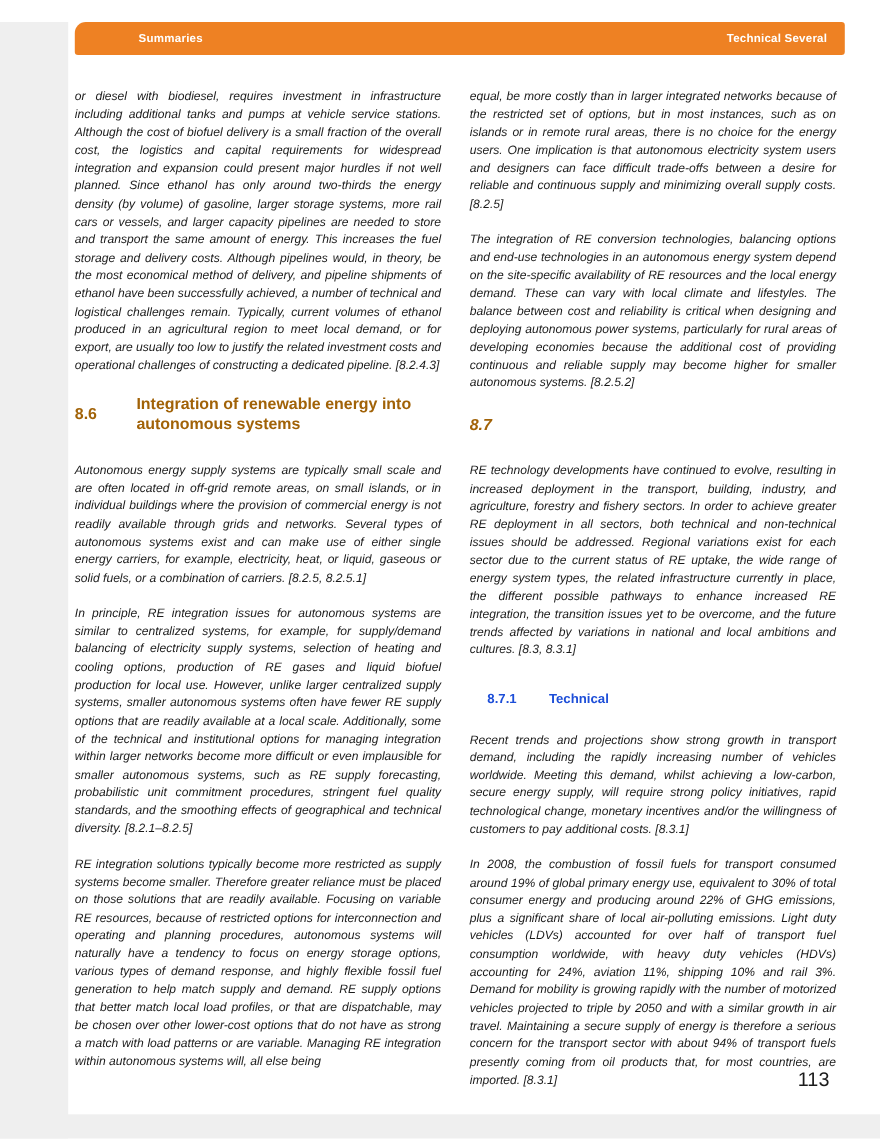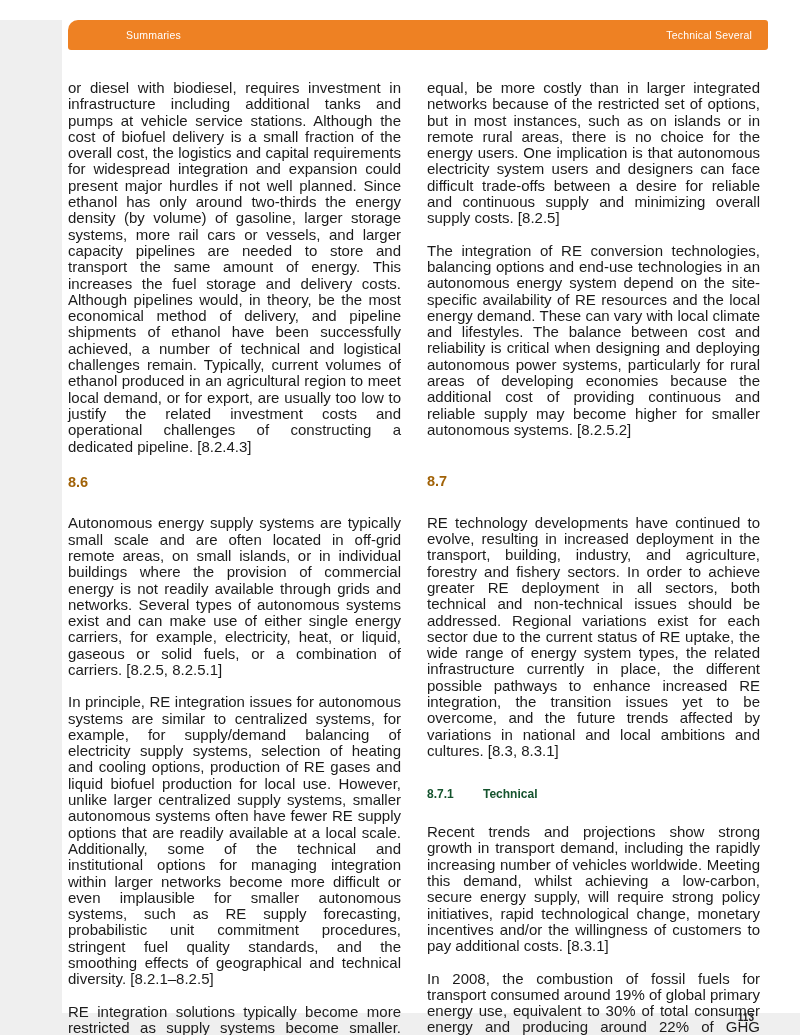--- a/index.html
+++ b/index.html
@@ -32,64 +32,65 @@
     background: #ee8123;
     border-radius: 10px 3px 3px 3px;
     display: flex;
     align-items: center;
     justify-content: space-between;
     padding: 0 16px 0 18px;
   }
   .band span {
     color: #ffffff;
     font-size: 10.5px;
-    font-weight: normal;
+    font-weight: bold;
     letter-spacing: 0.2px;
     padding-left: 40px;
   }
   .columns {
     position: absolute;
     left: 68px; top: 80px;
     width: 692px;
     display: flex;
     gap: 26px;
   }
   .col { flex: 1 1 0; min-width: 0; }
   .para {
-    font-size: 15px;
+    font-size: 11px;
     line-height: 16.3px;
     text-align: justify;
     margin: 0 0 16px 0;
+    font-style: italic;
   }
   .section-heading {
     display: flex;
     color: #a16207;
     font-size: 14.5px;
     font-weight: bold;
     line-height: 18.5px;
     margin: 18px 0 24px 0;
     align-items: center;
   }
   .section-heading .num { flex: 0 0 56px; }
   .section-heading .title { flex: 1 1 auto; }
-  .section-heading.align-right-col { margin-top: 34px; }
+  .section-heading.align-right-col { margin-top: 21px; font-style: italic; }
   .sub-heading {
     display: flex;
-    color: #14532d;
+    color: #1d4ed8;
     font-size: 12px;
     font-weight: bold;
     line-height: 15px;
-    margin: 28px 0 22px 0;
+    margin: 28px 0 22px 16px;
   }
   .sub-heading .num { flex: 0 0 56px; }
   .pageno {
     position: absolute;
-    right: 46px; bottom: 12px;
-    font-size: 10px;
-    font-weight: bold;
+    right: 46px; bottom: 43px;
+    font-size: 18px;
+    font-weight: normal;
     color: #1b1b1b;
   }
 </style>
 </head>
 <body>
 
 <div>
 
   <div class="edge-left"></div>
   <div class="edge-bottom"></div>
@@ -99,20 +100,21 @@
     <span>Technical Several</span>
   </header>
 
   <main class="columns">
 
     <section class="col">
       <p class="para">or diesel with biodiesel, requires investment in infrastructure including additional tanks and pumps at vehicle service stations. Although the cost of biofuel delivery is a small fraction of the overall cost, the logistics and capital requirements for widespread integration and expansion could present major hurdles if not well planned. Since ethanol has only around two-thirds the energy density (by volume) of gasoline, larger storage systems, more rail cars or vessels, and larger capacity pipelines are needed to store and transport the same amount of energy. This increases the fuel storage and delivery costs. Although pipelines would, in theory, be the most economical method of delivery, and pipeline shipments of ethanol have been successfully achieved, a number of technical and logistical challenges remain. Typically, current volumes of ethanol produced in an agricultural region to meet local demand, or for export, are usually too low to justify the related investment costs and operational challenges of constructing a dedicated pipeline. [8.2.4.3]</p>
 
       <h2 class="section-heading">
         <span class="num">8.6</span>
+        <span class="title">Integration of renewable energy into autonomous systems</span>
       </h2>
 
       <p class="para">Autonomous energy supply systems are typically small scale and are often located in off-grid remote areas, on small islands, or in individual buildings where the provision of commercial energy is not readily available through grids and networks. Several types of autonomous systems exist and can make use of either single energy carriers, for example, electricity, heat, or liquid, gaseous or solid fuels, or a combination of carriers. [8.2.5, 8.2.5.1]</p>
 
       <p class="para">In principle, RE integration issues for autonomous systems are similar to centralized systems, for example, for supply/demand balancing of electricity supply systems, selection of heating and cooling options, production of RE gases and liquid biofuel production for local use. However, unlike larger centralized supply systems, smaller autonomous systems often have fewer RE supply options that are readily available at a local scale. Additionally, some of the technical and institutional options for managing integration within larger networks become more difficult or even implausible for smaller autonomous systems, such as RE supply forecasting, probabilistic unit commitment procedures, stringent fuel quality standards, and the smoothing effects of geographical and technical diversity. [8.2.1–8.2.5]</p>
 
       <p class="para">RE integration solutions typically become more restricted as supply systems become smaller. Therefore greater reliance must be placed on those solutions that are readily available. Focusing on variable RE resources, because of restricted options for interconnection and operating and planning procedures, autonomous systems will naturally have a tendency to focus on energy storage options, various types of demand response, and highly flexible fossil fuel generation to help match supply and demand. RE supply options that better match local load profiles, or that are dispatchable, may be chosen over other lower-cost options that do not have as strong a match with load patterns or are variable. Managing RE integration within autonomous systems will, all else being</p>
     </section>
 
     <section class="col">

